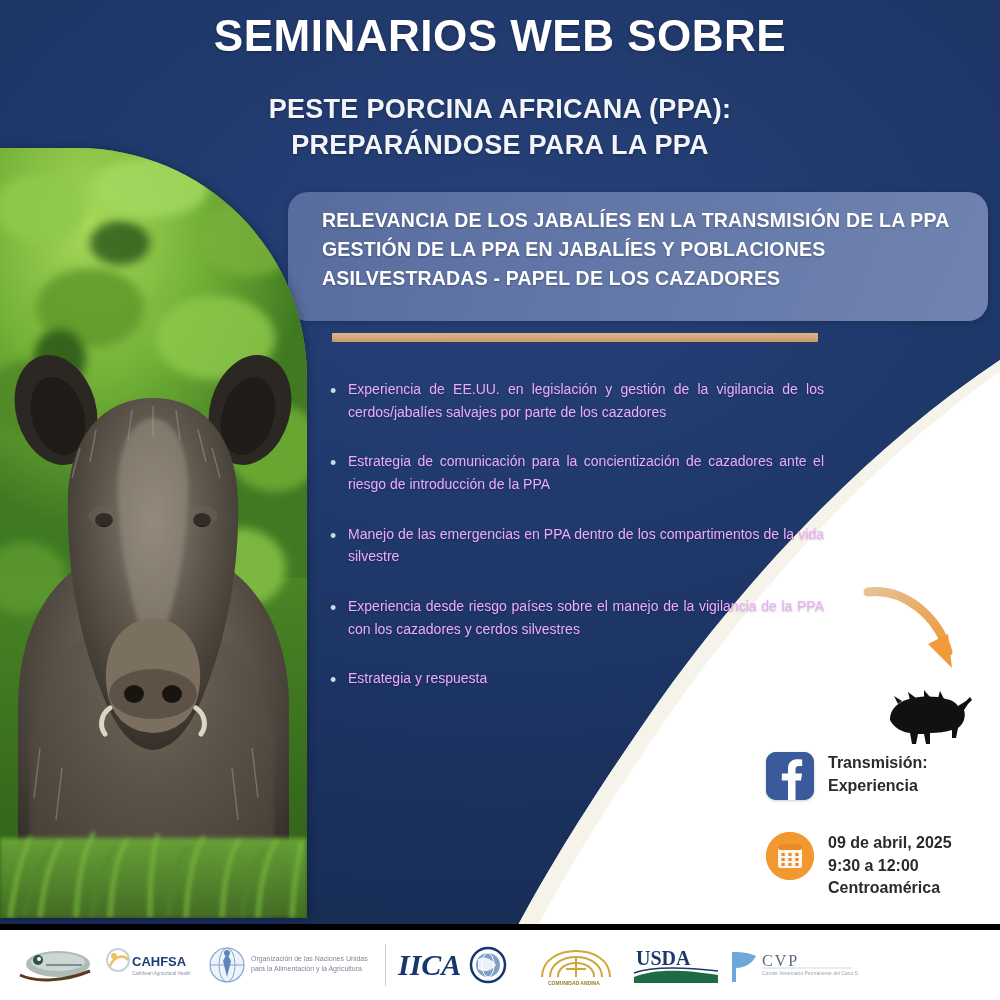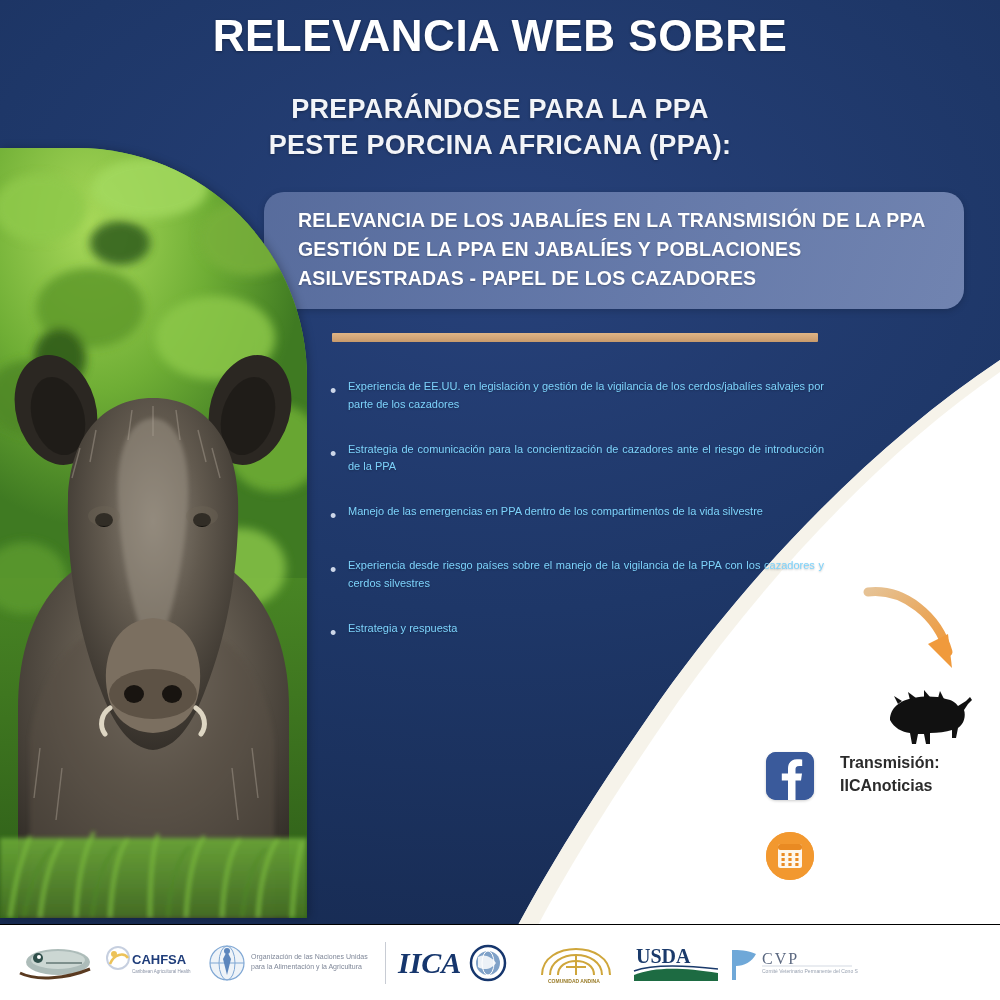--- a/index.html
+++ b/index.html
@@ -57,23 +57,23 @@
     font-weight: bold;
     color: #f2f4f8;
     line-height: 1.32;
     letter-spacing: 0.3px;
     text-shadow: 0 1px 3px rgba(0,0,0,0.3);
   }
 
   
   .banner {
     position: absolute;
-    left: 264px; top: 192px;
+    left: 288px; top: 192px;
     width: 700px;
-    padding: 14px 26px 16px 34px;
+    padding: 14px 26px 28px 34px;
     border-radius: 20px 20px 20px 20px;
     background: linear-gradient(110deg, rgba(92,112,160,0.92) 0%, rgba(104,124,172,0.9) 40%, rgba(124,142,186,0.88) 100%);
     box-shadow: 0 2px 7px rgba(0,0,0,0.18);
     z-index: 5;
   }
   .banner-text {
     font-size: 19.5px;
     font-weight: bold;
     color: #ffffff;
     line-height: 1.48;
@@ -103,22 +103,22 @@
     margin-bottom: 27px;
   }
   .bullet-dot {
     flex: 0 0 18px;
     color: #ccd6e8;
     font-size: 18px;
     line-height: 27px;
   }
   .bullet-text {
     flex: 1;
-    font-size: 11px;
-    color: #7dd3fc;
+    font-size: 14px;
+    color: #f0abfc;
     line-height: 1.62;
     text-align: justify;
     text-shadow: 0 1px 2px rgba(0,0,0,0.25);
   }
 
   
   .photo {
     position: absolute;
     left: 0; top: 148px;
     width: 307px; height: 770px;
@@ -163,38 +163,38 @@
   }
   .cal-icon {
     width: 48px; height: 48px;
     border-radius: 50%;
     background: #f2982f;
     position: relative;
     flex: 0 0 48px;
     display: flex; align-items: center; justify-content: center;
   }
   .info-text {
-    margin-left: 26px;
+    margin-left: 14px;
     font-size: 16px;
     font-weight: bold;
     color: #2b2b2b;
     line-height: 1.42;
     white-space: nowrap;
   }
 
   
   .logo-strip {
     position: absolute;
     left: 0; bottom: 0;
     width: 1000px; height: 76px;
     background: #ffffff;
     display: flex;
     align-items: center;
     z-index: 10;
-    border-top: 1px solid #000000;
+    border-top: 6px solid #000000;
   }
   .logo-item {
     display: flex;
     align-items: center;
     justify-content: center;
     flex: 0 0 auto;
   }
   .logo-divider {
     width: 1px; height: 42px;
     background: #c8ccd4;
@@ -207,24 +207,24 @@
 <div id="poster">
 
   <div class="navy-bg"></div>
 
   <svg class="white-wedge" viewBox="0 0 1000 1000" preserveAspectRatio="none">
     <path d="M 1000 360 C 880 440, 760 560, 660 700 C 590 800, 540 880, 500 960 L 1000 960 Z" fill="#ffffff"></path>
     <path d="M 1000 360 C 880 440, 760 560, 660 700 C 590 800, 540 880, 500 960 L 520 960 C 560 880, 610 800, 678 702 C 778 562, 890 448, 1000 372 Z" fill="#f4f1e6" opacity="0.85"></path>
   </svg>
 
   <div class="title-block">
-    <div class="title-main">RELEVANCIA WEB SOBRE</div>
+    <div class="title-main">SEMINARIOS WEB SOBRE</div>
     <div class="title-sub">
+      <div>PESTE PORCINA AFRICANA (PPA):</div>
       <div>PREPARÁNDOSE PARA LA PPA</div>
-      <div>PESTE PORCINA AFRICANA (PPA):</div>
     </div>
   </div>
 
   <div class="banner">
     <div class="banner-text">RELEVANCIA DE LOS JABALÍES EN LA TRANSMISIÓN DE LA PPA  GESTIÓN DE LA PPA EN JABALÍES Y POBLACIONES ASILVESTRADAS - PAPEL DE LOS CAZADORES</div>
   </div>
 
   <div class="gold-rule"></div>
 
   <div class="bullets">
@@ -402,41 +402,46 @@
       <svg viewBox="0 0 48 48" width="48" height="48">
         <rect x="0" y="0" width="48" height="48" rx="10" fill="#3a5a9b"></rect>
         <path d="M 29.5 48 L 29.5 28.5 L 35 28.5 L 36 21.5 L 29.5 21.5 L 29.5 17.5
                  C 29.5 15.3 30.2 14 33.2 14 L 36.2 14 L 36.2 7.6
                  C 35.4 7.5 33.3 7.3 30.9 7.3 C 25.6 7.3 22 10.6 22 16.7 L 22 21.5
                  L 15.8 21.5 L 15.8 28.5 L 22 28.5 L 22 48 Z" fill="#ffffff"></path>
       </svg>
     </div>
     <div class="info-text">
       <div>Transmisión:</div>
-      <div>IICAnoticias</div>
+      <div>Experiencia</div>
     </div>
   </div>
 
   <div class="info-row" id="row-cal">
     <div class="cal-icon">
       <svg viewBox="0 0 48 48" width="48" height="48">
         <circle cx="24" cy="24" r="24" fill="#f2982f"></circle>
         <rect x="12" y="12" width="24" height="24" rx="2.5" fill="#fdf6ec"></rect>
         <rect x="12" y="12" width="24" height="6" rx="2.5" fill="#e98a22"></rect>
         <rect x="15.5" y="21" width="3.2" height="3" fill="#e98a22"></rect>
         <rect x="22.4" y="21" width="3.2" height="3" fill="#e98a22"></rect>
         <rect x="29.3" y="21" width="3.2" height="3" fill="#e98a22"></rect>
         <rect x="15.5" y="26" width="3.2" height="3" fill="#e98a22"></rect>
         <rect x="22.4" y="26" width="3.2" height="3" fill="#e98a22"></rect>
         <rect x="29.3" y="26" width="3.2" height="3" fill="#e98a22"></rect>
         <rect x="15.5" y="31" width="3.2" height="3" fill="#e98a22"></rect>
         <rect x="22.4" y="31" width="3.2" height="3" fill="#e98a22"></rect>
         <rect x="29.3" y="31" width="3.2" height="3" fill="#e98a22"></rect>
       </svg>
     </div>
+    <div class="info-text">
+      <div>09 de abril, 2025</div>
+      <div>9:30 a 12:00</div>
+      <div>Centroamérica</div>
+    </div>
   </div>
 
   <div class="logo-strip">
 
     <div class="logo-item" style="margin-left:14px;width:84px;">
       <svg width="80" height="40" viewBox="0 0 80 40">
         <ellipse cx="42" cy="19" rx="32" ry="13" fill="#9fb0ad" opacity="0.85"></ellipse>
         <ellipse cx="42" cy="17" rx="27" ry="9" fill="#cfd9d6" opacity="0.9"></ellipse>
         <path d="M 4 30 C 20 38, 50 36, 74 26" stroke="#5a3a20" stroke-width="3" fill="none"></path>
         <circle cx="22" cy="15" r="5" fill="#2f4f4a"></circle>

